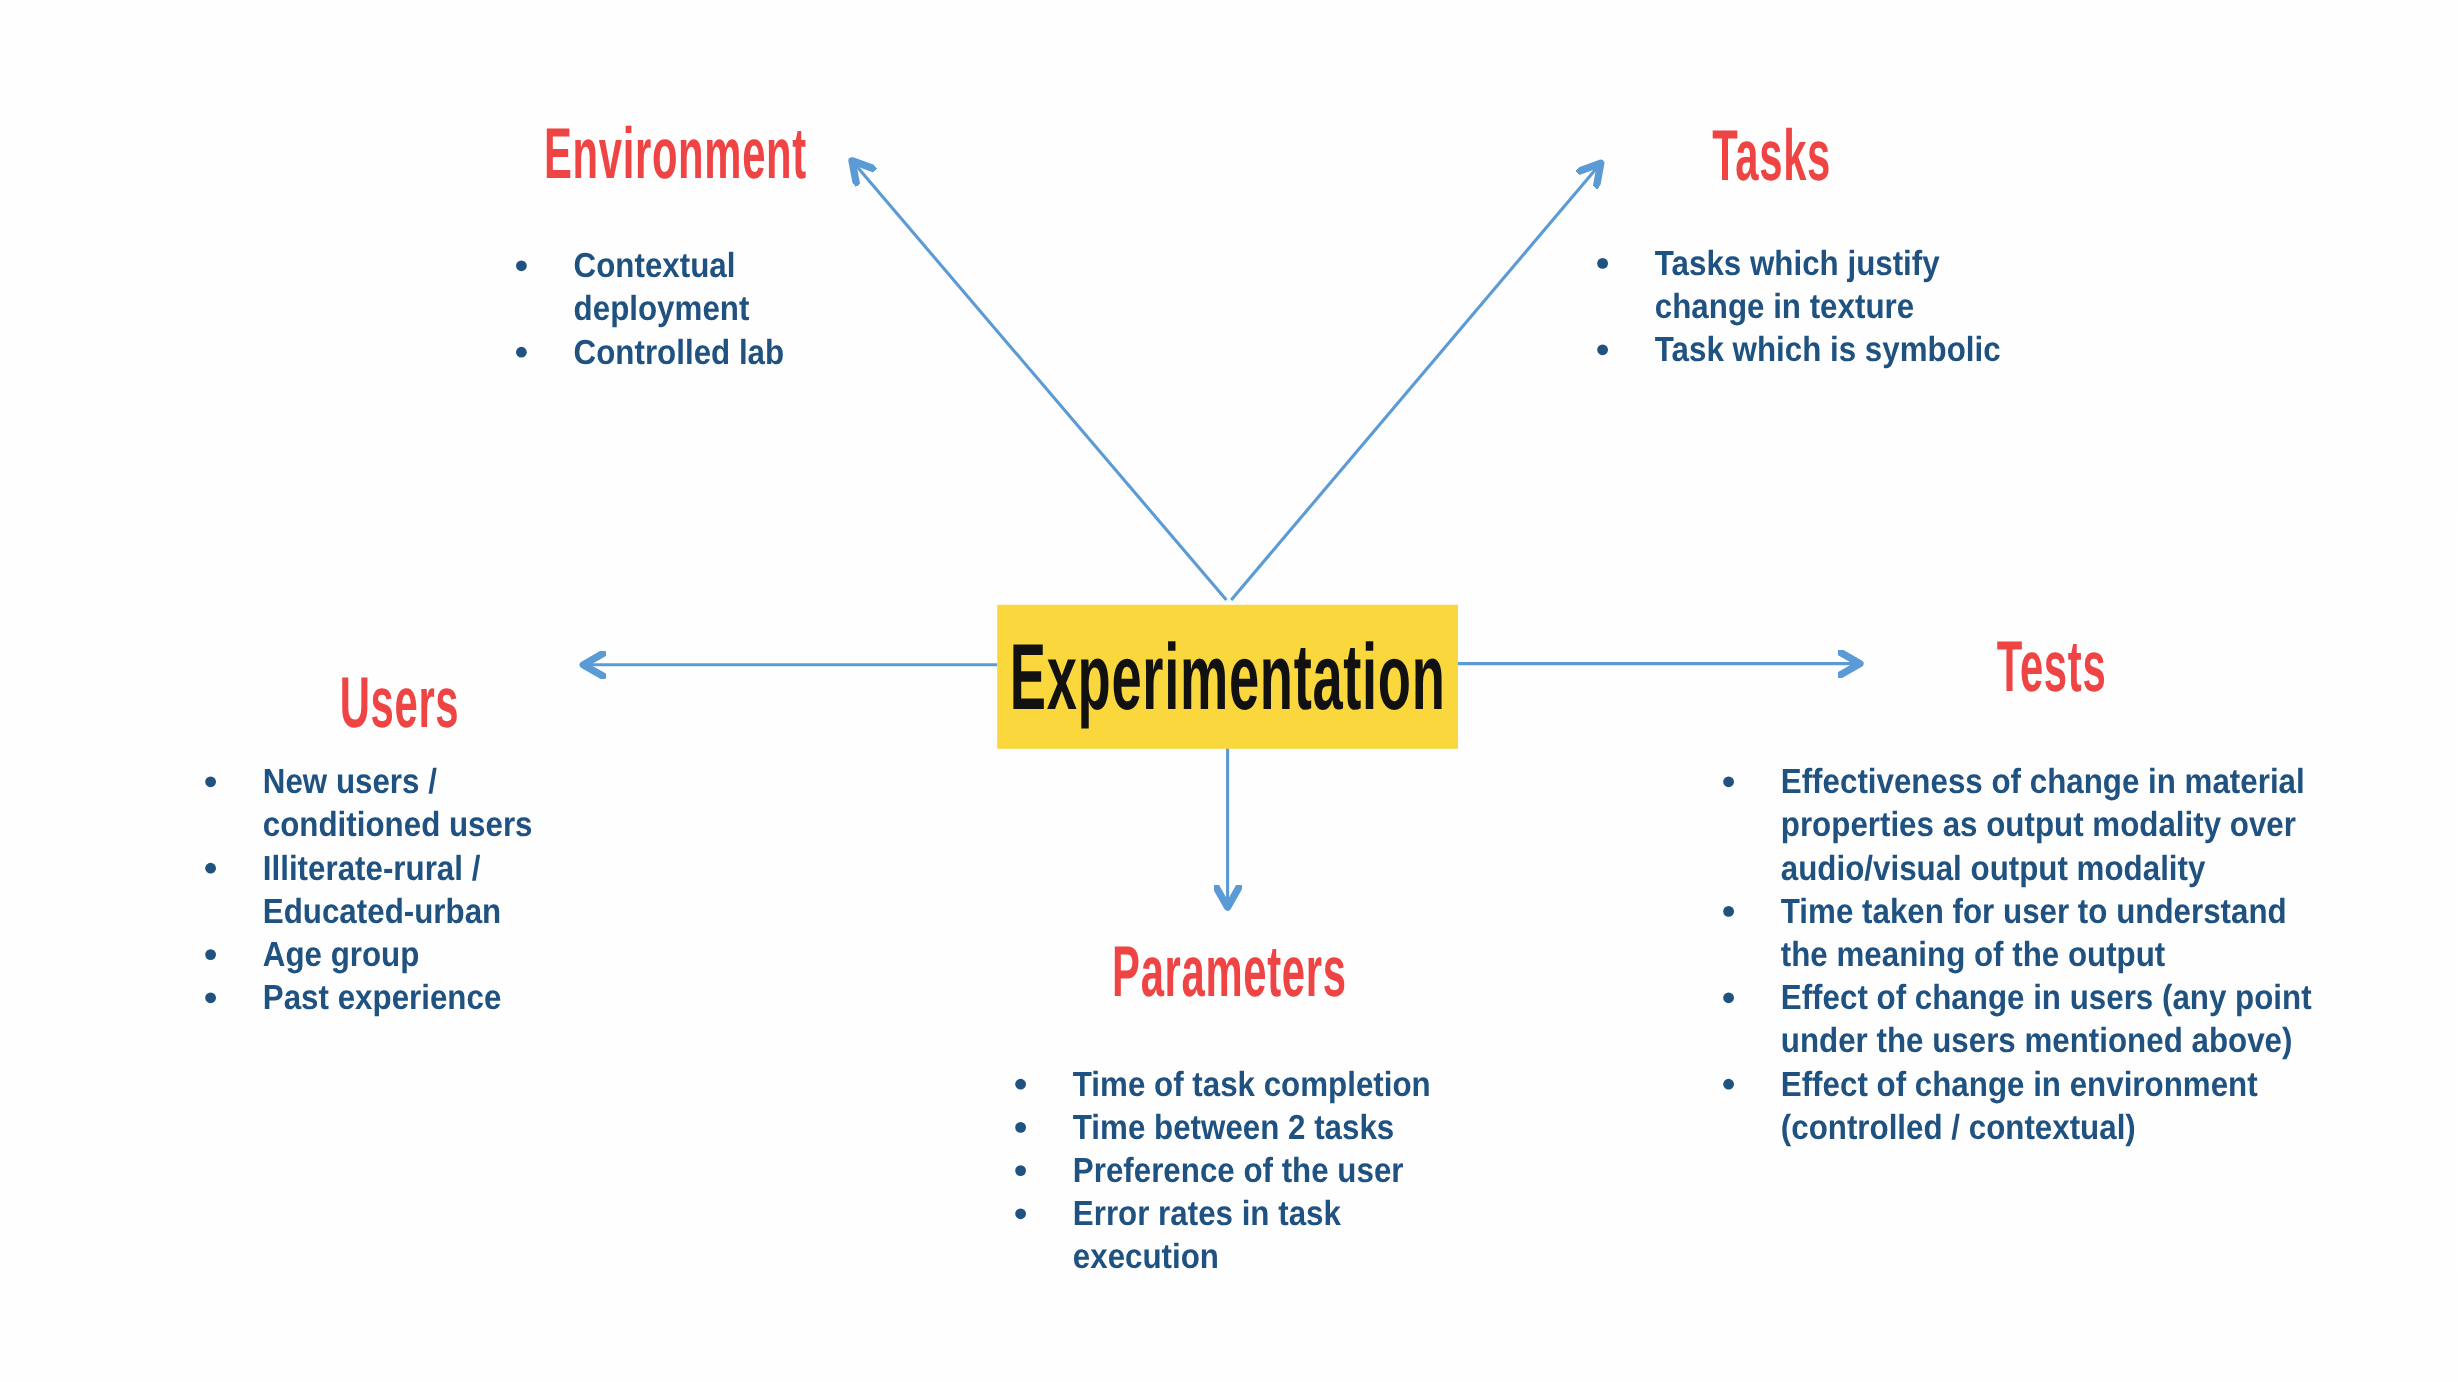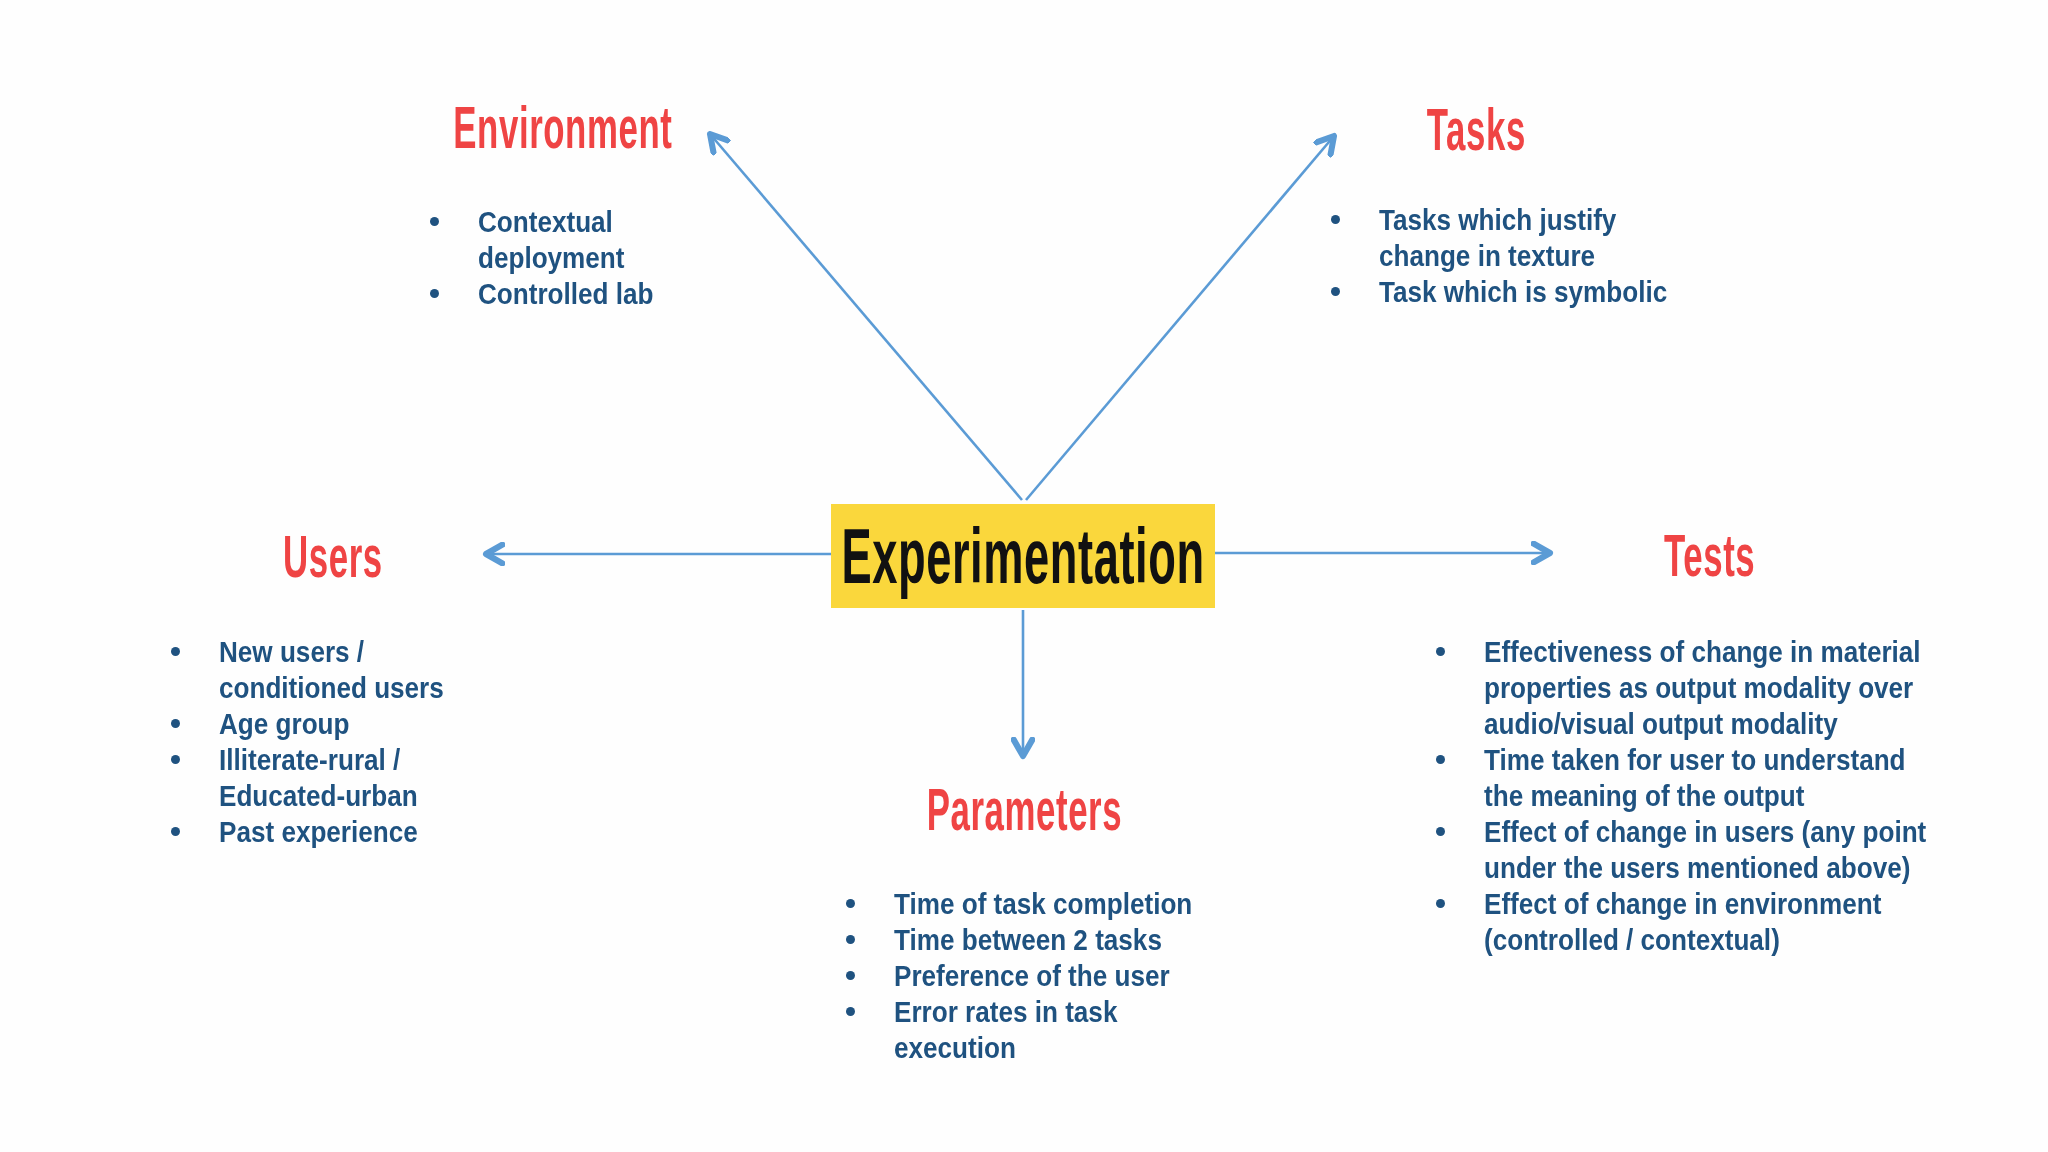--- a/index.html
+++ b/index.html
@@ -22,21 +22,21 @@
     position:absolute;width:500px;
     text-align:center;line-height:72px;
     font-size:60px;font-weight:700;color:#ef4444;
   }
   .condense{
     display:inline-block;white-space:nowrap;
     transform:scaleX(0.58);transform-origin:50% 50%;
     letter-spacing:1px;
   }
   #center-node{
-    position:absolute;left:831px;top:504px;width:384px;height:104px;
+    position:absolute;left:831px;top:504px;width:384px;height:120px;
     background:var(--node-yellow);
     display:flex;align-items:center;justify-content:center;
   }
   #center-node .condense{font-size:78px;font-weight:700;color:#111;}
 
   ul.bullets{position:absolute;list-style:none;margin:0;padding:0;}
   ul.bullets li{
     position:relative;padding-left:50px;
     color:var(--text-blue);font-weight:700;
     font-size:29px;line-height:36px;
@@ -84,29 +84,29 @@
 
   <div class="branch-title" id="title-tasks" style="left:1226px;top:94px;">
     <span class="condense">Tasks</span>
   </div>
   <ul class="bullets" style="left:1329px;top:202px;">
       <li><span class="li-text">Tasks which justify
 change in texture</span></li>
       <li><span class="li-text">Task which is symbolic</span></li>
     </ul>
 
-  <div class="branch-title" id="title-users" style="left:83px;top:521px;">
+  <div class="branch-title" id="title-users" style="left:83px;top:550px;">
     <span class="condense">Users</span>
   </div>
   <ul class="bullets" style="left:169px;top:634px;">
       <li><span class="li-text">New users /
 conditioned users</span></li>
-      <li><span class="li-text">Age group</span></li>
       <li><span class="li-text">Illiterate-rural /
 Educated-urban</span></li>
+      <li><span class="li-text">Age group</span></li>
       <li><span class="li-text">Past experience</span></li>
     </ul>
 
   <div class="branch-title" id="title-tests" style="left:1460px;top:520px;">
     <span class="condense">Tests</span>
   </div>
   <ul class="bullets" style="left:1434px;top:634px;text-decoration:underline;">
       <li><span class="li-text">Effectiveness of change in material
 properties as output modality over
 audio/visual output modality</span></li>

